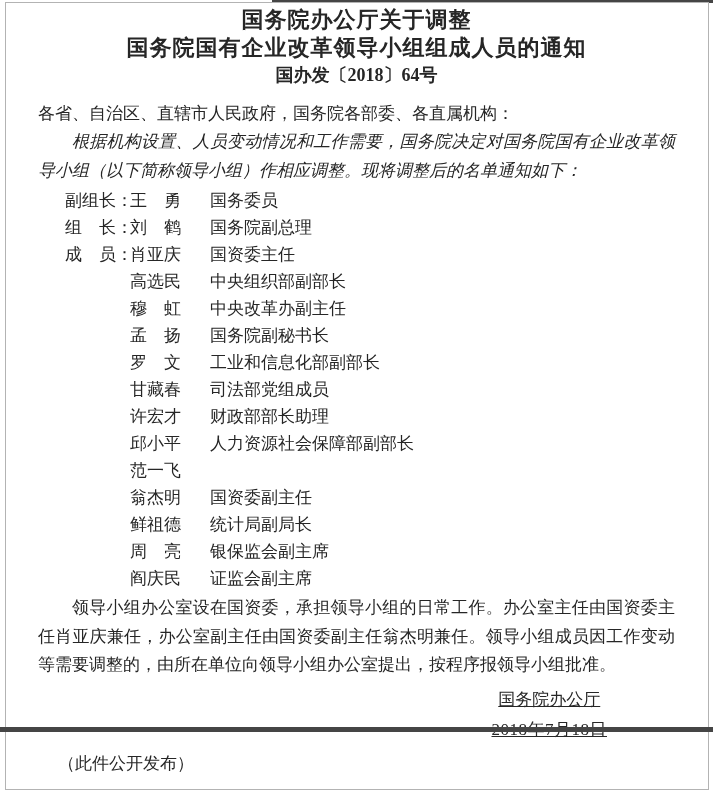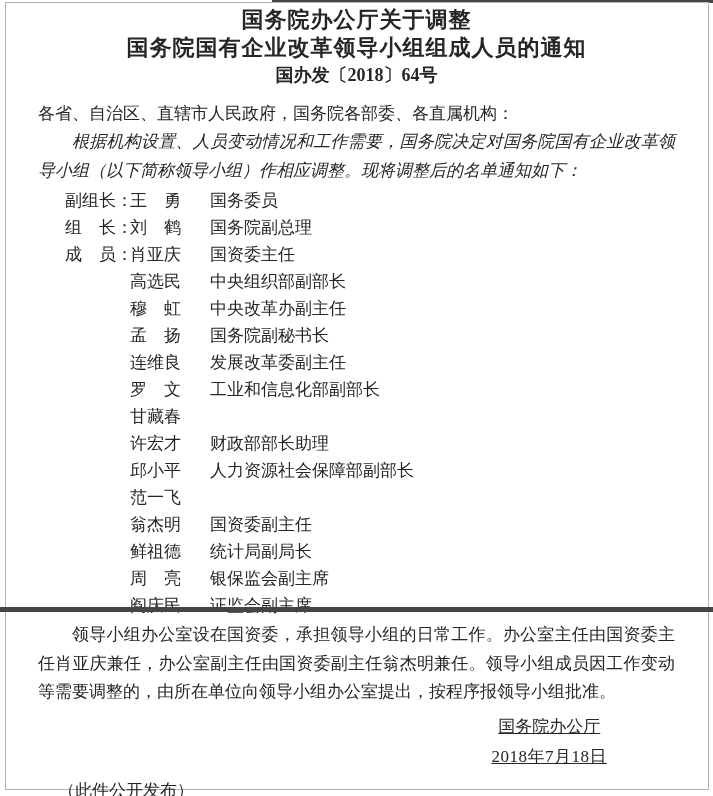--- a/index.html
+++ b/index.html
@@ -8,21 +8,21 @@
     --border:#b3b3b3;
     --edge:#454545;
   }
   html,body{margin:0;padding:0;}
   body{
     width:713px;height:796px;overflow:hidden;
     background:var(--page-bg);
     font-family:"Liberation Serif","DejaVu Serif",serif;
     color:var(--text);
   }
-  .sheet{position:relative;width:713px;height:612px;background:var(--page-bg);}
+  .sheet{position:relative;width:713px;height:732px;background:var(--page-bg);}
   .border-box{
     position:absolute;left:5px;top:2px;width:702px;height:786px;
     border:1px solid var(--border);
     pointer-events:none;
   }
   .top-edge-bar{position:absolute;top:0;left:272px;width:441px;height:3px;background:var(--edge);}
   .bottom-edge-bar{position:absolute;bottom:0;left:0;width:713px;height:5px;background:var(--edge);}
 
   .content{position:absolute;left:38px;top:6px;width:637px;}
 
@@ -108,35 +108,31 @@
           <span class="roster-name">穆　虹</span>
           <span class="roster-title">中央改革办副主任</span>
         </div>
 
         <div class="roster-row">
           <span class="roster-role"></span>
           <span class="roster-name">孟　扬</span>
           <span class="roster-title">国务院副秘书长</span>
         </div>
 
-        <div class="roster-row">
-          <span class="roster-role"></span>
-          <span class="roster-name">连维良</span>
-          <span class="roster-title">发展改革委副主任</span>
-        </div>
 
         <div class="roster-row">
           <span class="roster-role"></span>
           <span class="roster-name">罗　文</span>
           <span class="roster-title">工业和信息化部副部长</span>
         </div>
 
         <div class="roster-row">
           <span class="roster-role"></span>
           <span class="roster-name">甘藏春</span>
+          <span class="roster-title">司法部党组成员</span>
         </div>
 
         <div class="roster-row">
           <span class="roster-role"></span>
           <span class="roster-name">许宏才</span>
           <span class="roster-title">财政部部长助理</span>
         </div>
 
         <div class="roster-row">
           <span class="roster-role"></span>

